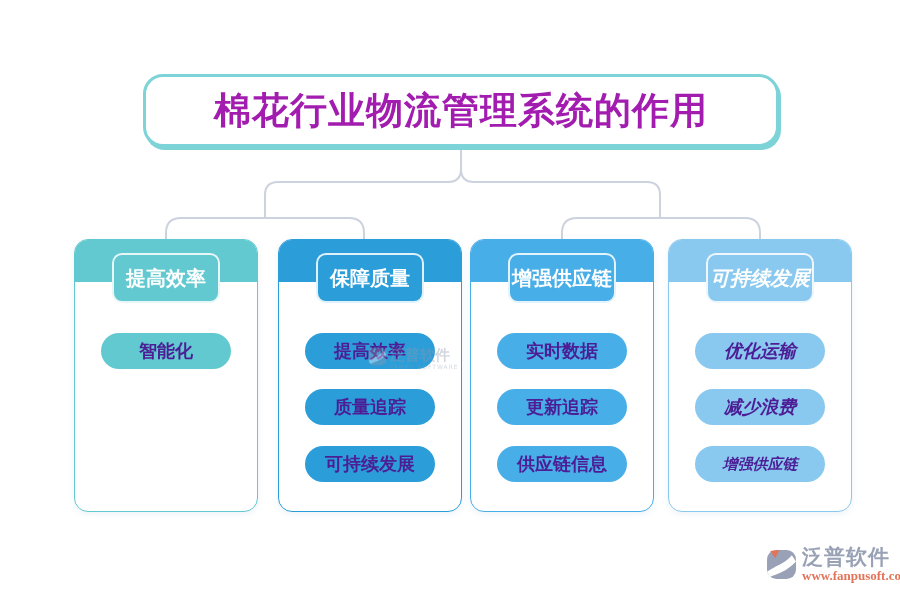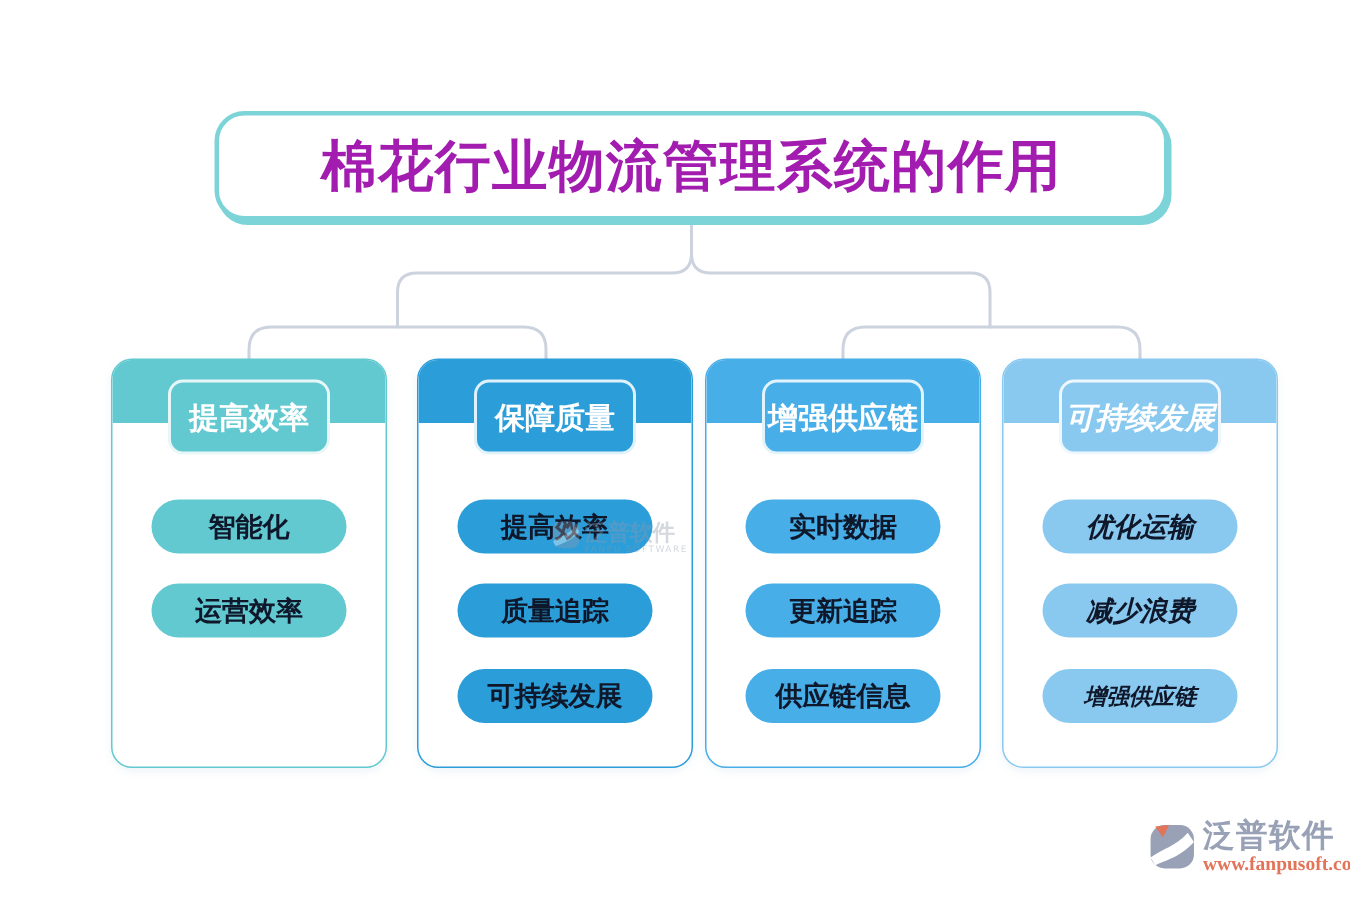--- a/index.html
+++ b/index.html
@@ -32,21 +32,21 @@
   .hdr{
     position:absolute;left:50%;transform:translateX(-50%);top:13px;width:108px;height:50px;box-sizing:border-box;
     background:var(--c);border:2px solid rgba(255,255,255,.85);border-radius:10px;
     display:flex;align-items:center;justify-content:center;
   }
   .hdr-t{font-size:20px;font-weight:700;color:#fff;white-space:nowrap;}
   .pill{
     position:absolute;left:50%;transform:translateX(-50%);width:130px;height:36px;
     background:var(--c);border-radius:18px;
     display:flex;align-items:center;justify-content:center;
-    font-size:18px;font-weight:700;color:#0f172a;white-space:nowrap;
+    font-size:18px;font-weight:700;color:#4c1d95;white-space:nowrap;
   }
   .pill.small{font-size:15px;}
   .p1{top:93px;}
   .p2{top:149px;}
   .p3{top:206px;}
   
   .watermark{
     position:absolute;left:368px;top:347px;display:flex;align-items:flex-start;gap:3px;
     opacity:.38;pointer-events:none;color:var(--c,#8d97ab);
   }
@@ -72,21 +72,20 @@
   <div class="title-box" style="--c: #7cd3d8;">
     <span class="title-text">棉花行业物流管理系统的作用</span>
   </div>
 
   <div class="card card1" style="--c: #62c9d0;">
     <div class="band"></div>
     <div class="hdr">
       <span class="hdr-t">提高效率</span>
     </div>
     <div class="pill p1">智能化</div>
-    <div class="pill p2">运营效率</div>
   </div>
 
   <div class="card card2" style="--c: #2b9ed9;">
     <div class="band"></div>
     <div class="hdr">
       <span class="hdr-t">保障质量</span>
     </div>
     <div class="pill p1">提高效率</div>
     <div class="pill p2">质量追踪</div>
     <div class="pill p3">可持续发展</div>

